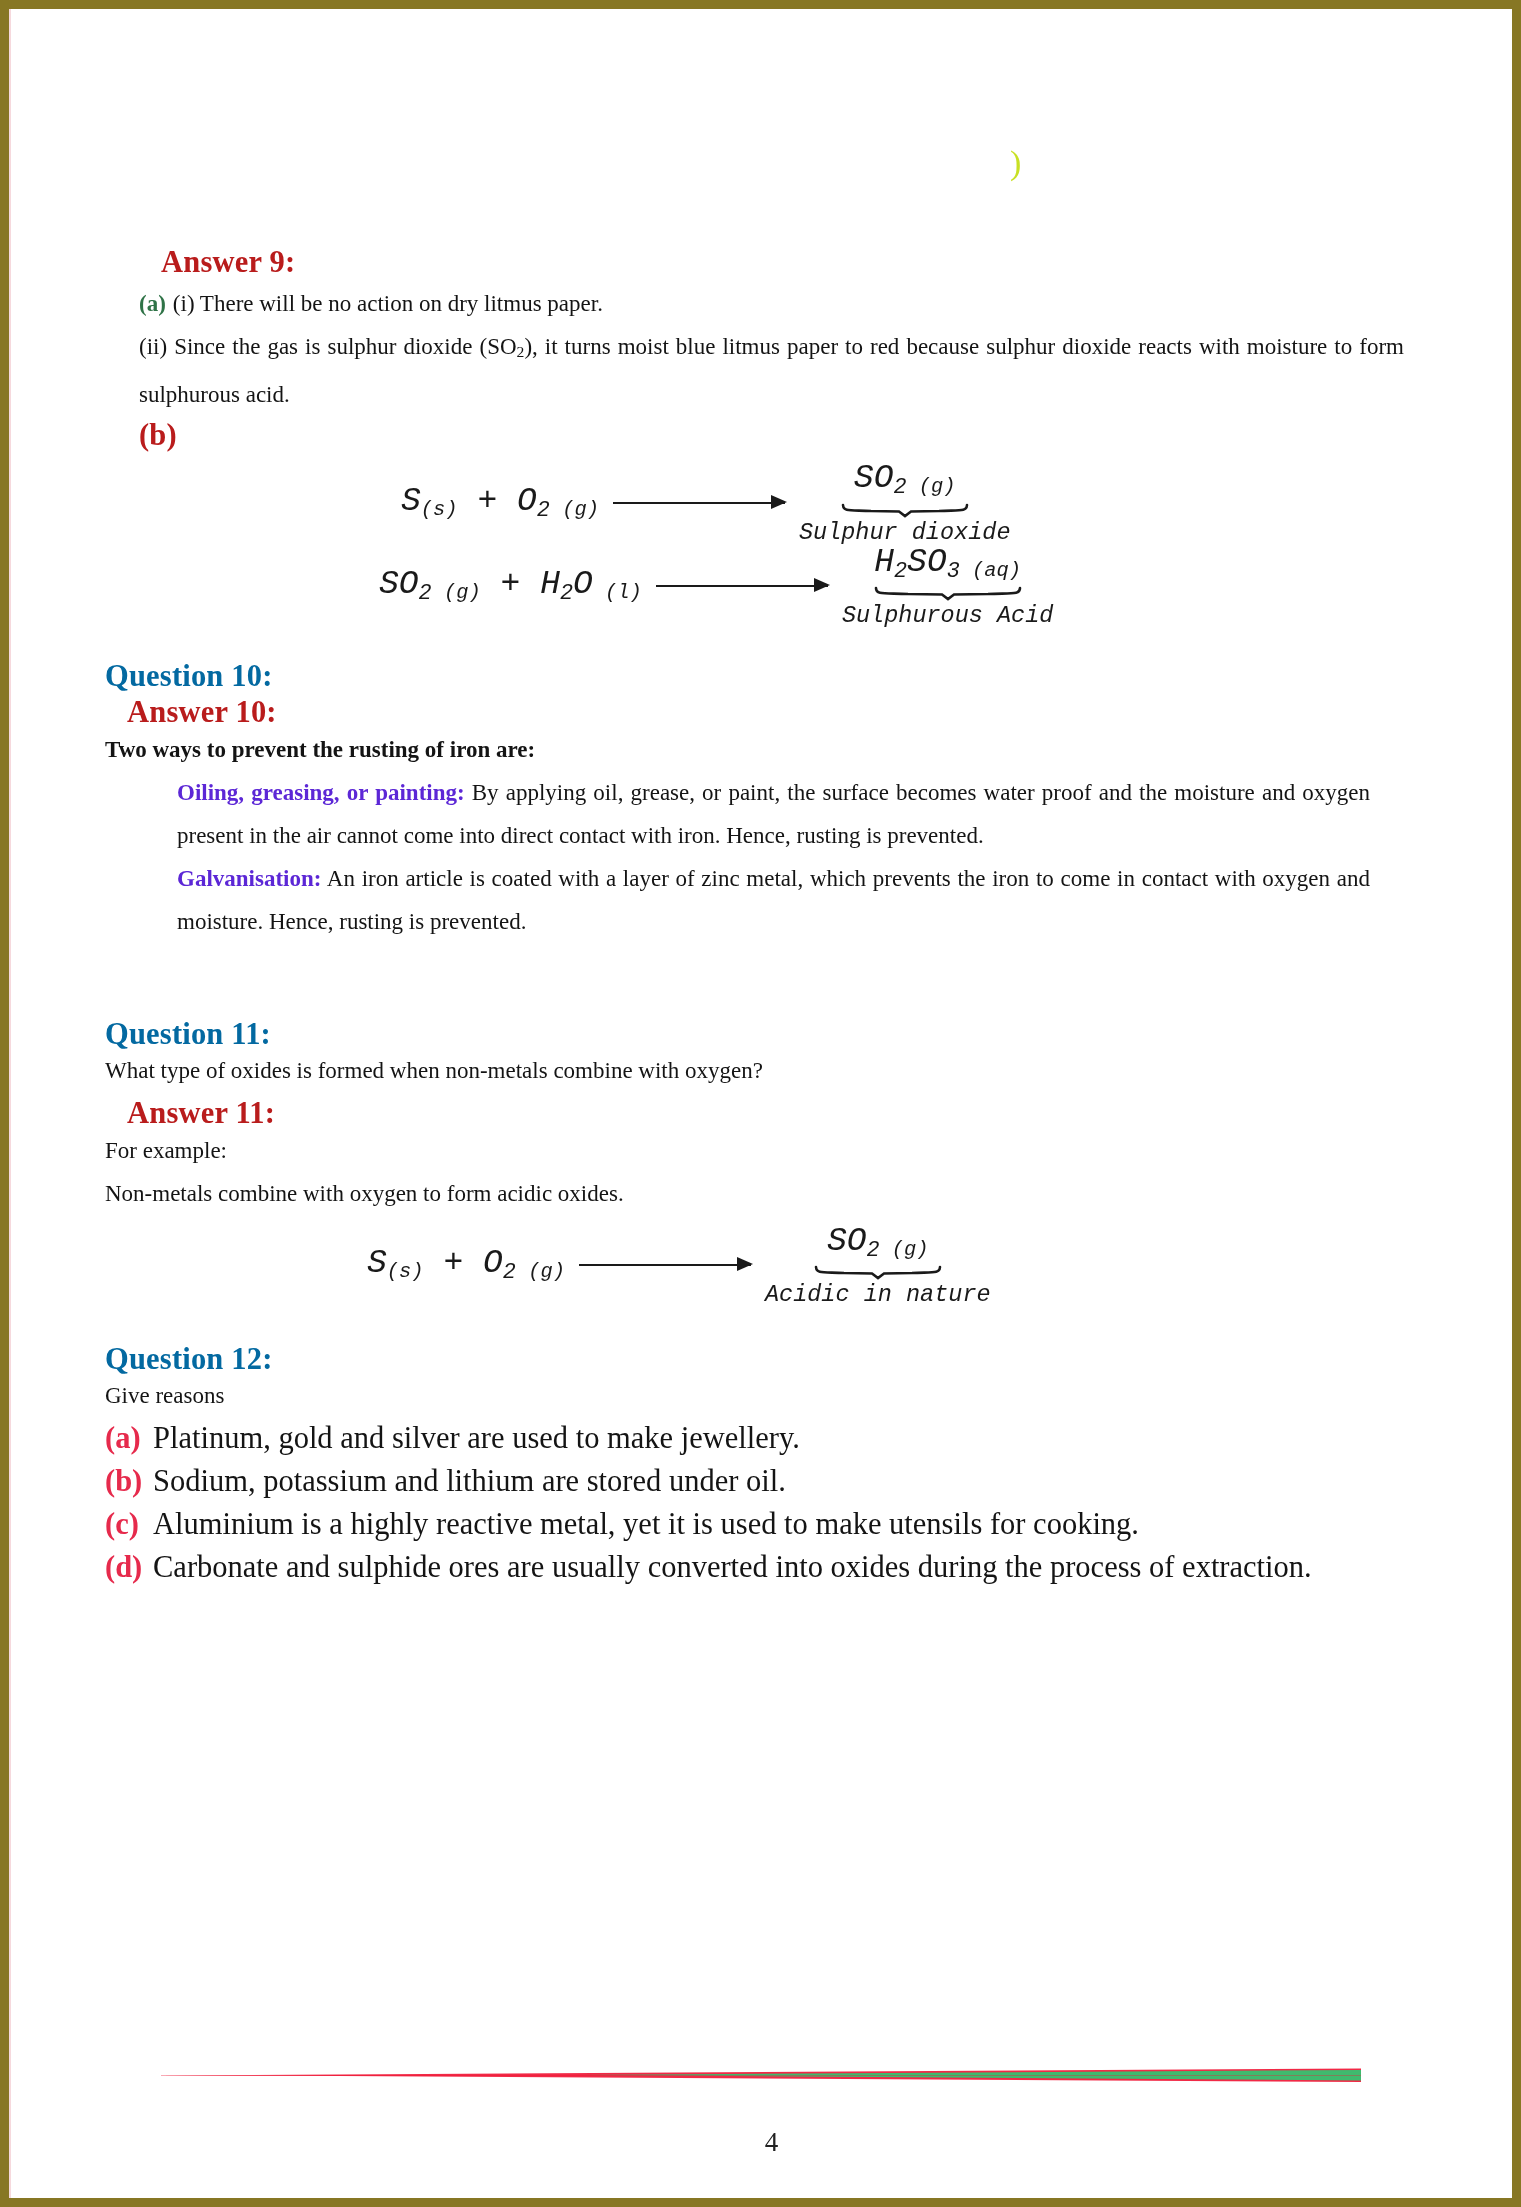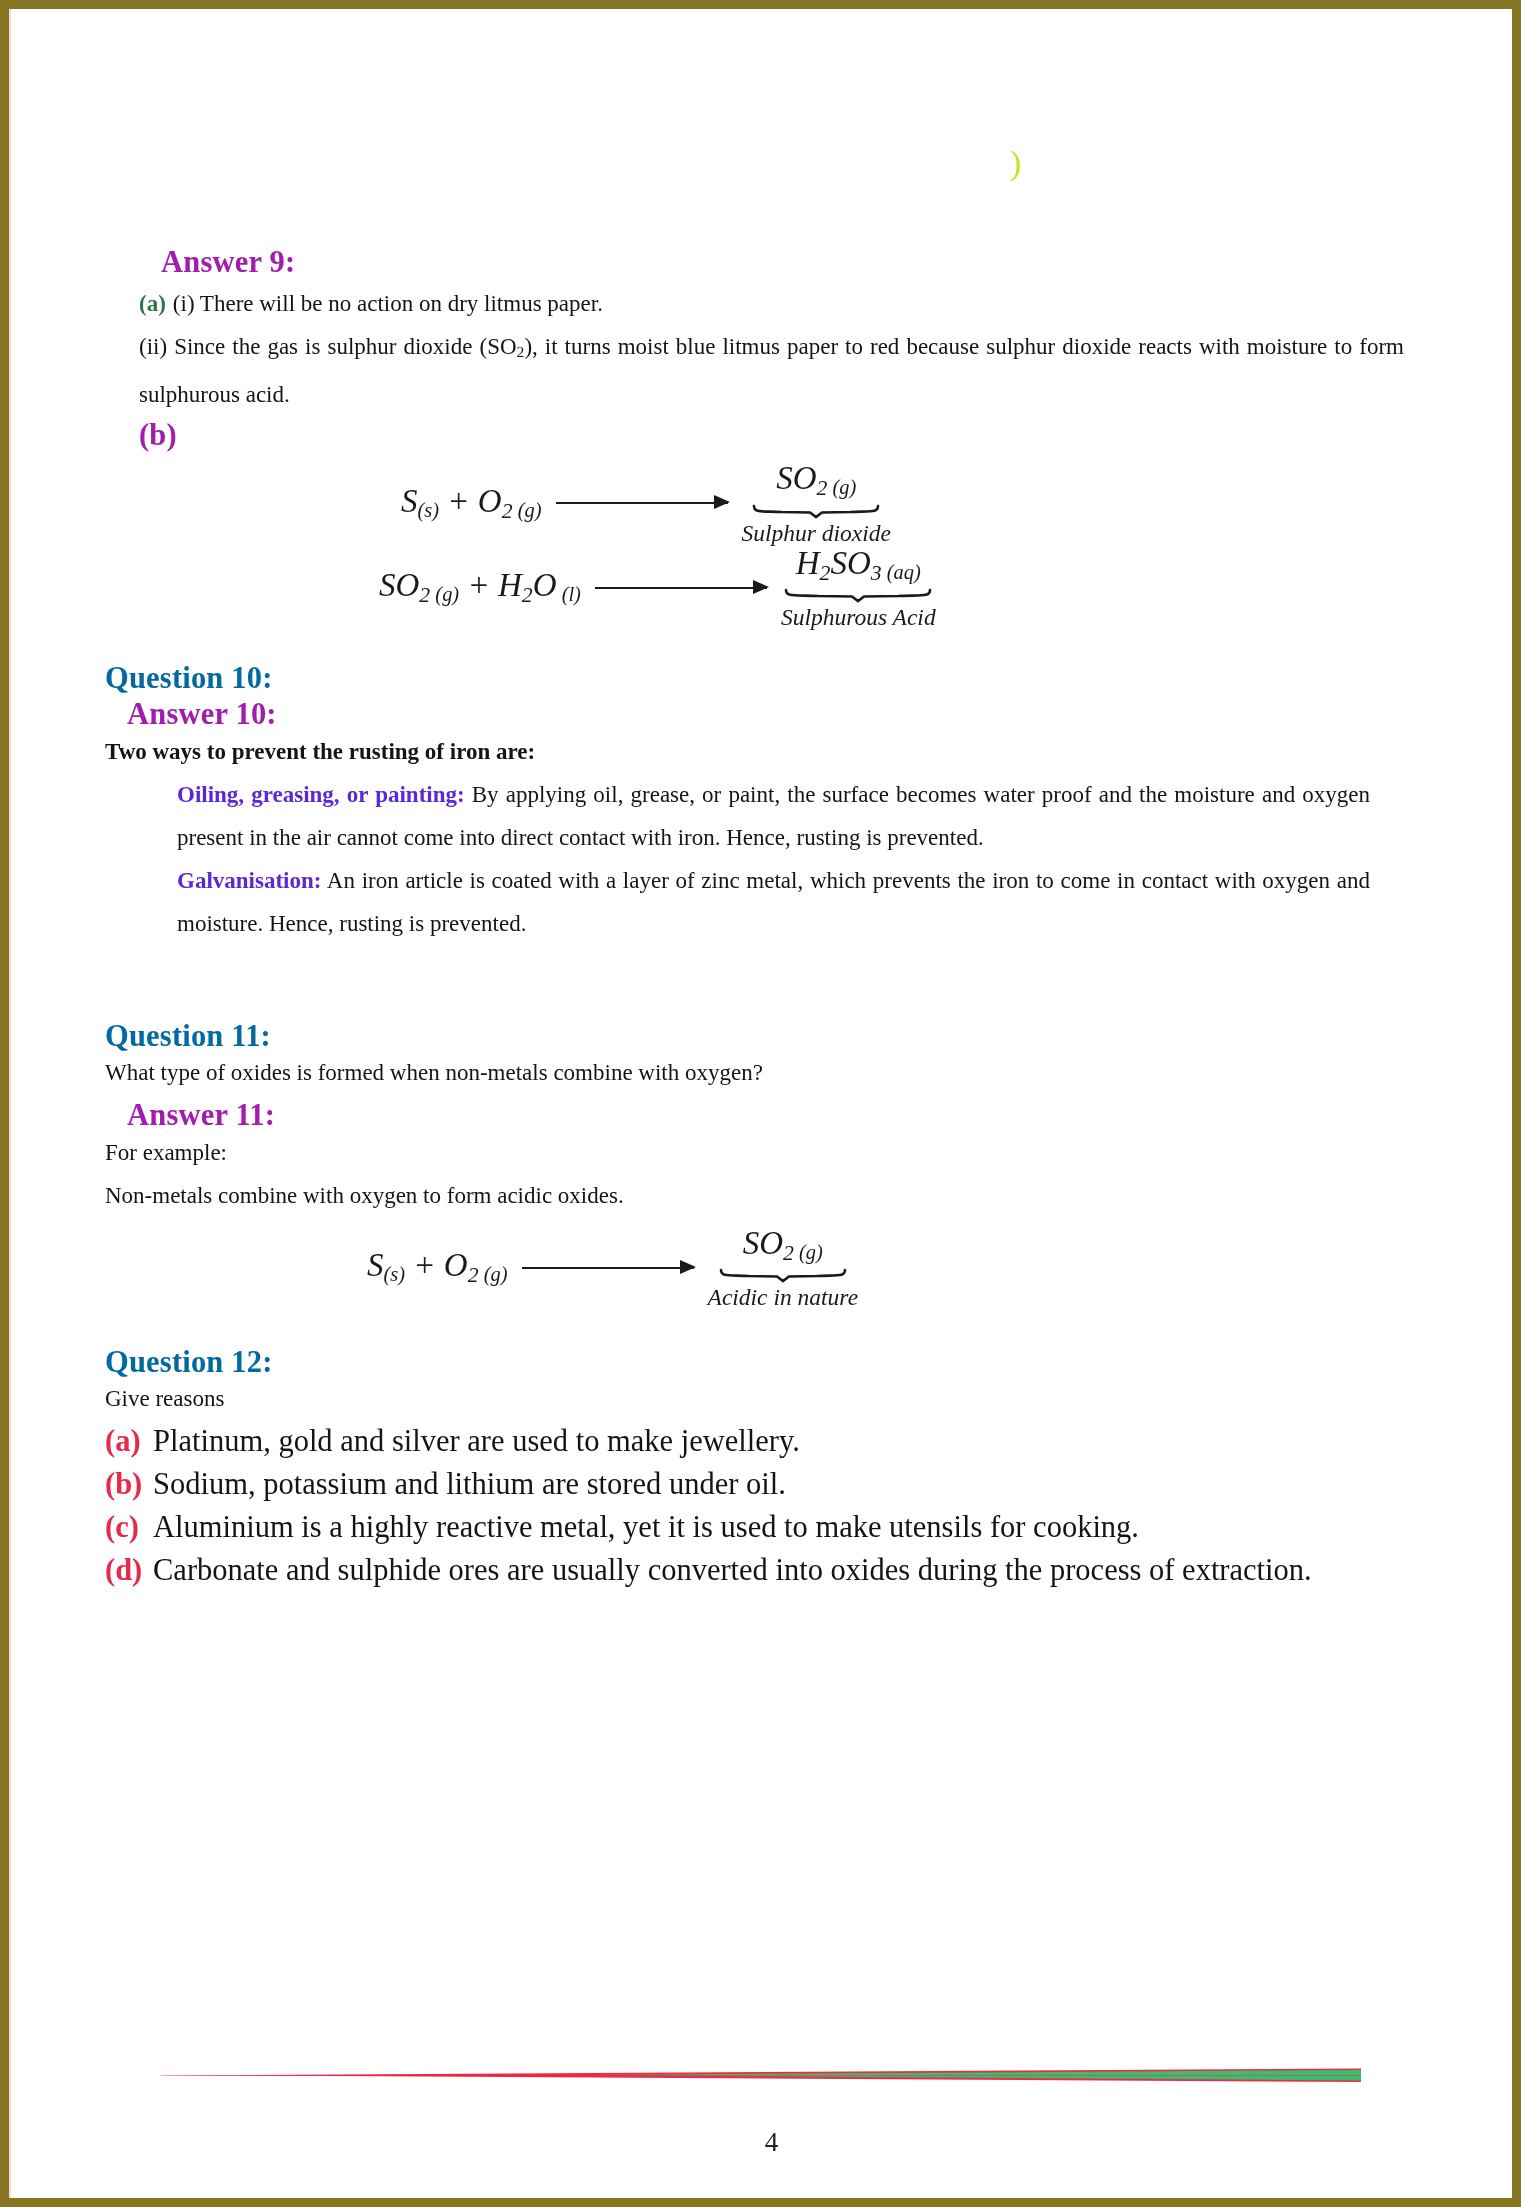--- a/index.html
+++ b/index.html
@@ -54,21 +54,21 @@
   }
 
   .hdr {
     font-weight: bold;
     font-size: 30.5px;
     line-height: 1.0;
     letter-spacing: 0.2px;
     font-family: "Liberation Serif", "DejaVu Serif", serif;
   }
   .hdr.q { color: #0369a1; }
-  .hdr.a { color: #a21caf; margin-left: 22px; }
+  .hdr.a { color: #b91c1c; margin-left: 22px; }
 
   .para {
     font-size: 23px;
     line-height: 43px;
     color: #141414;
     text-align: justify;
     text-justify: inter-word;
     font-family: "Liberation Serif", "DejaVu Serif", serif;
   }
   .para.nj { text-align: left; }
@@ -105,21 +105,21 @@
   .indent-blk {
     margin-left: 72px;
     width: 1193px;
   }
 
   
   .eqwrap { position: relative; }
   .eqrow {
     display: flex;
     align-items: center;
-    font-family: Liberation Serif, serif;
+    font-family: Liberation Mono, monospace;
     font-style: italic;
     font-size: 33px;
     color: #1a1a1a;
     white-space: nowrap;
   }
   .eq-lhs { display: inline-block; }
   .sub-i {
     font-size: 0.62em;
     vertical-align: -0.25em;
     font-style: italic;

